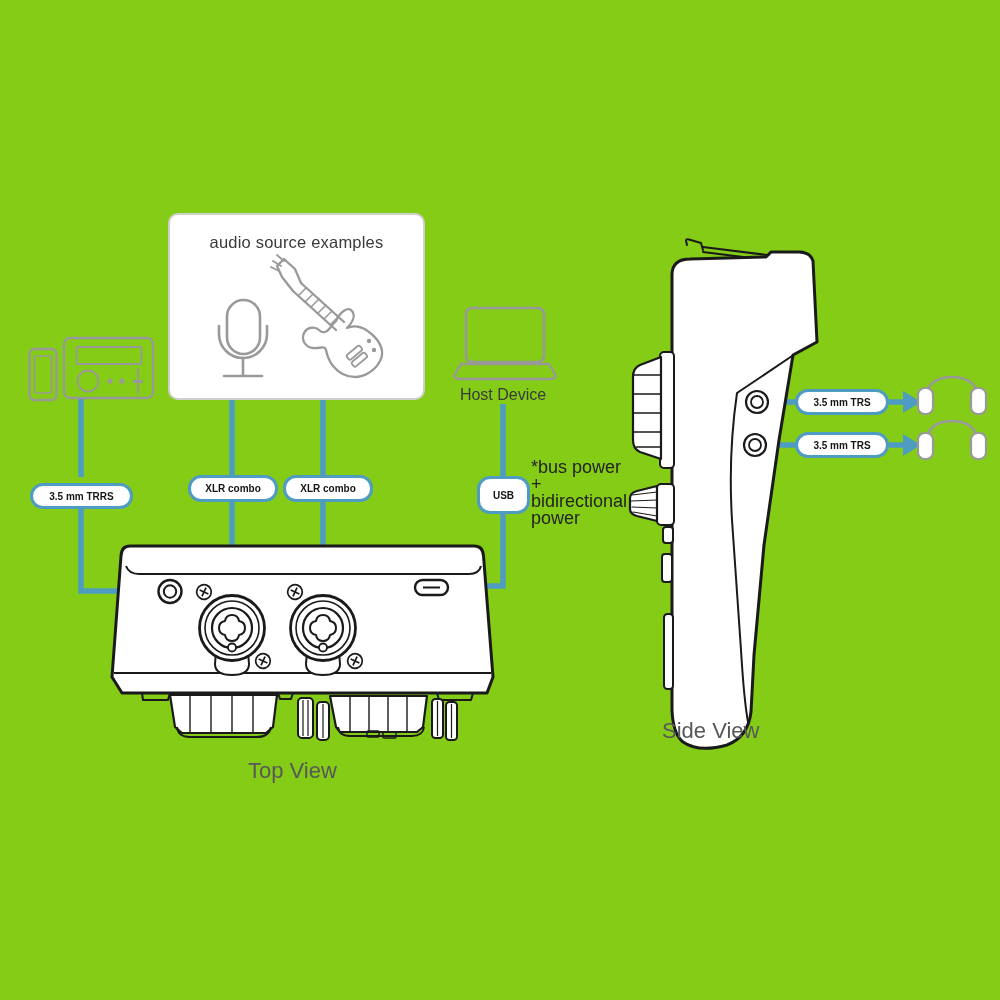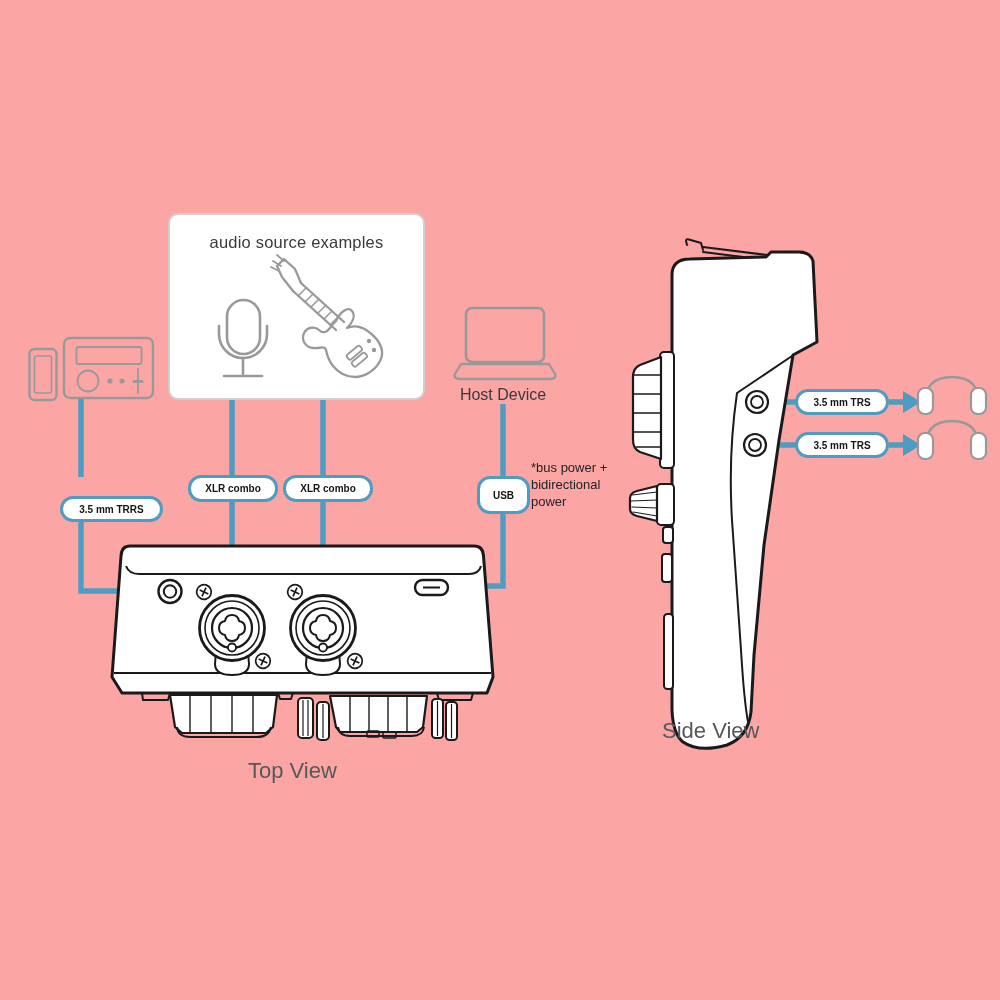--- a/index.html
+++ b/index.html
@@ -1,47 +1,47 @@
 <!DOCTYPE html>
 <html><head>
 <meta charset="utf-8">
 <style>
   html,body{margin:0;padding:0;background:#ffffff;}
   .stage{
-    position:relative;width:1000px;height:1000px;background:#fca5a5;overflow:hidden;
+    position:relative;width:1000px;height:1000px;background:#84cc16;overflow:hidden;
     font-family:"Liberation Sans", sans-serif;
     text-decoration:underline;
   }
   .stage svg.art{position:absolute;left:0;top:0;z-index:1;}
   .source-box{
     position:absolute;left:168px;top:213px;width:257px;height:187px;
     border:2px solid #cfcfcf;border-radius:10px;box-sizing:border-box;z-index:0;background:#fff;
   }
   .source-box .box-title{
     margin-top:18px;text-align:center;font-size:16.5px;color:#3a3a3a;letter-spacing:0.2px;
   }
   .pill{
     position:absolute;z-index:2;box-sizing:border-box;background:#ffffff;
     border:3px solid #4f9cc2;border-radius:13px;
     display:flex;align-items:center;justify-content:center;
     font-weight:bold;font-size:10px;color:#151515;white-space:nowrap;
   }
-  .pill-trrs{left:30px;top:496px;width:103px;height:26px;margin-left:30px;}
+  .pill-trrs{left:30px;top:483px;width:103px;height:26px;}
   .pill-xlr1{left:188px;top:475px;width:90px;height:27px;}
   .pill-xlr2{left:283px;top:475px;width:90px;height:27px;}
   .pill-usb {left:477px;top:476px;width:53px;height:38px;}
   .pill-trs1{left:795px;top:389px;width:94px;height:26px;}
   .pill-trs2{left:795px;top:432px;width:94px;height:26px;}
   .caption{position:absolute;z-index:2;color:#57585a;font-size:22px;text-align:left;}
   .cap-top {left:248px;top:758px;width:120px;}
   .cap-side{left:662px;top:718px;width:120px;}
   .host-label{position:absolute;z-index:2;left:451px;top:386px;width:104px;text-align:center;
     font-size:16px;color:#3a3a3a;}
   .bus-note{position:absolute;z-index:2;left:531px;top:459px;width:96px;
-    font-size:13px;line-height:17px;color:#232323;}
+    font-size:18px;line-height:17px;color:#232323;}
   .bus-note span{display:block;}
 </style>
 </head>
 <body>
 
 <div class="stage">
 
   <div class="source-box">
     <div class="box-title">audio source examples</div>
   </div>

